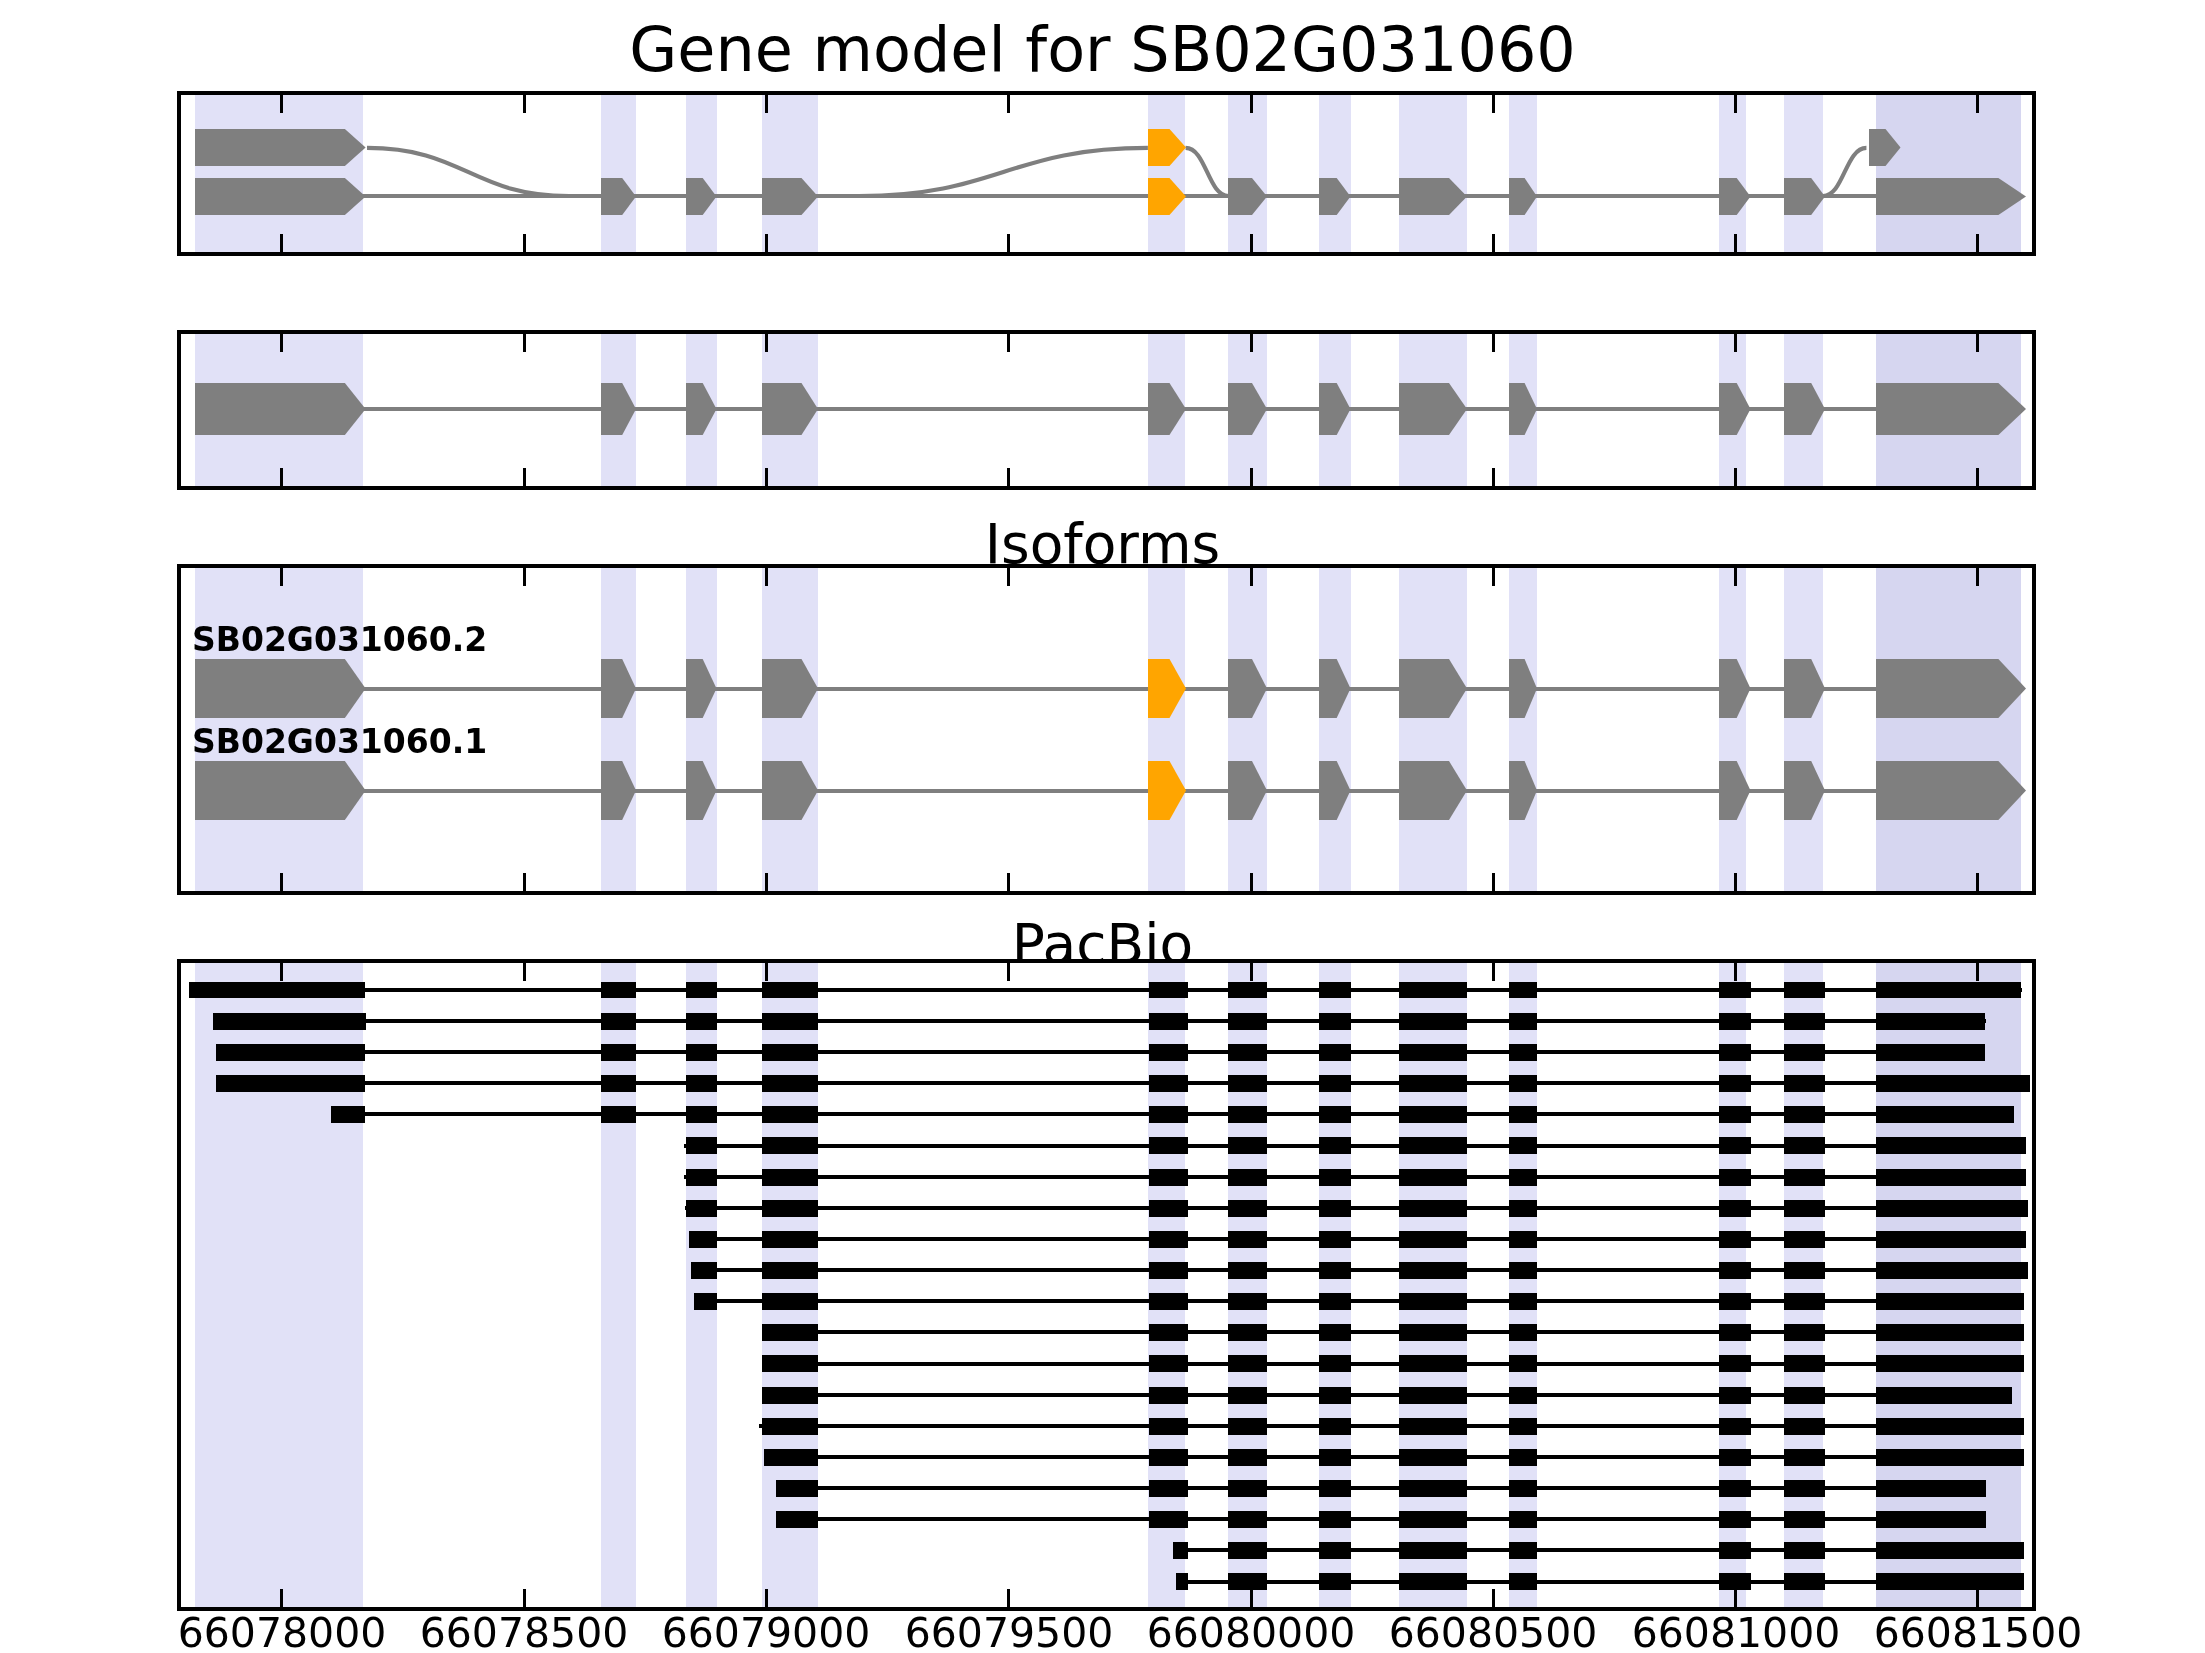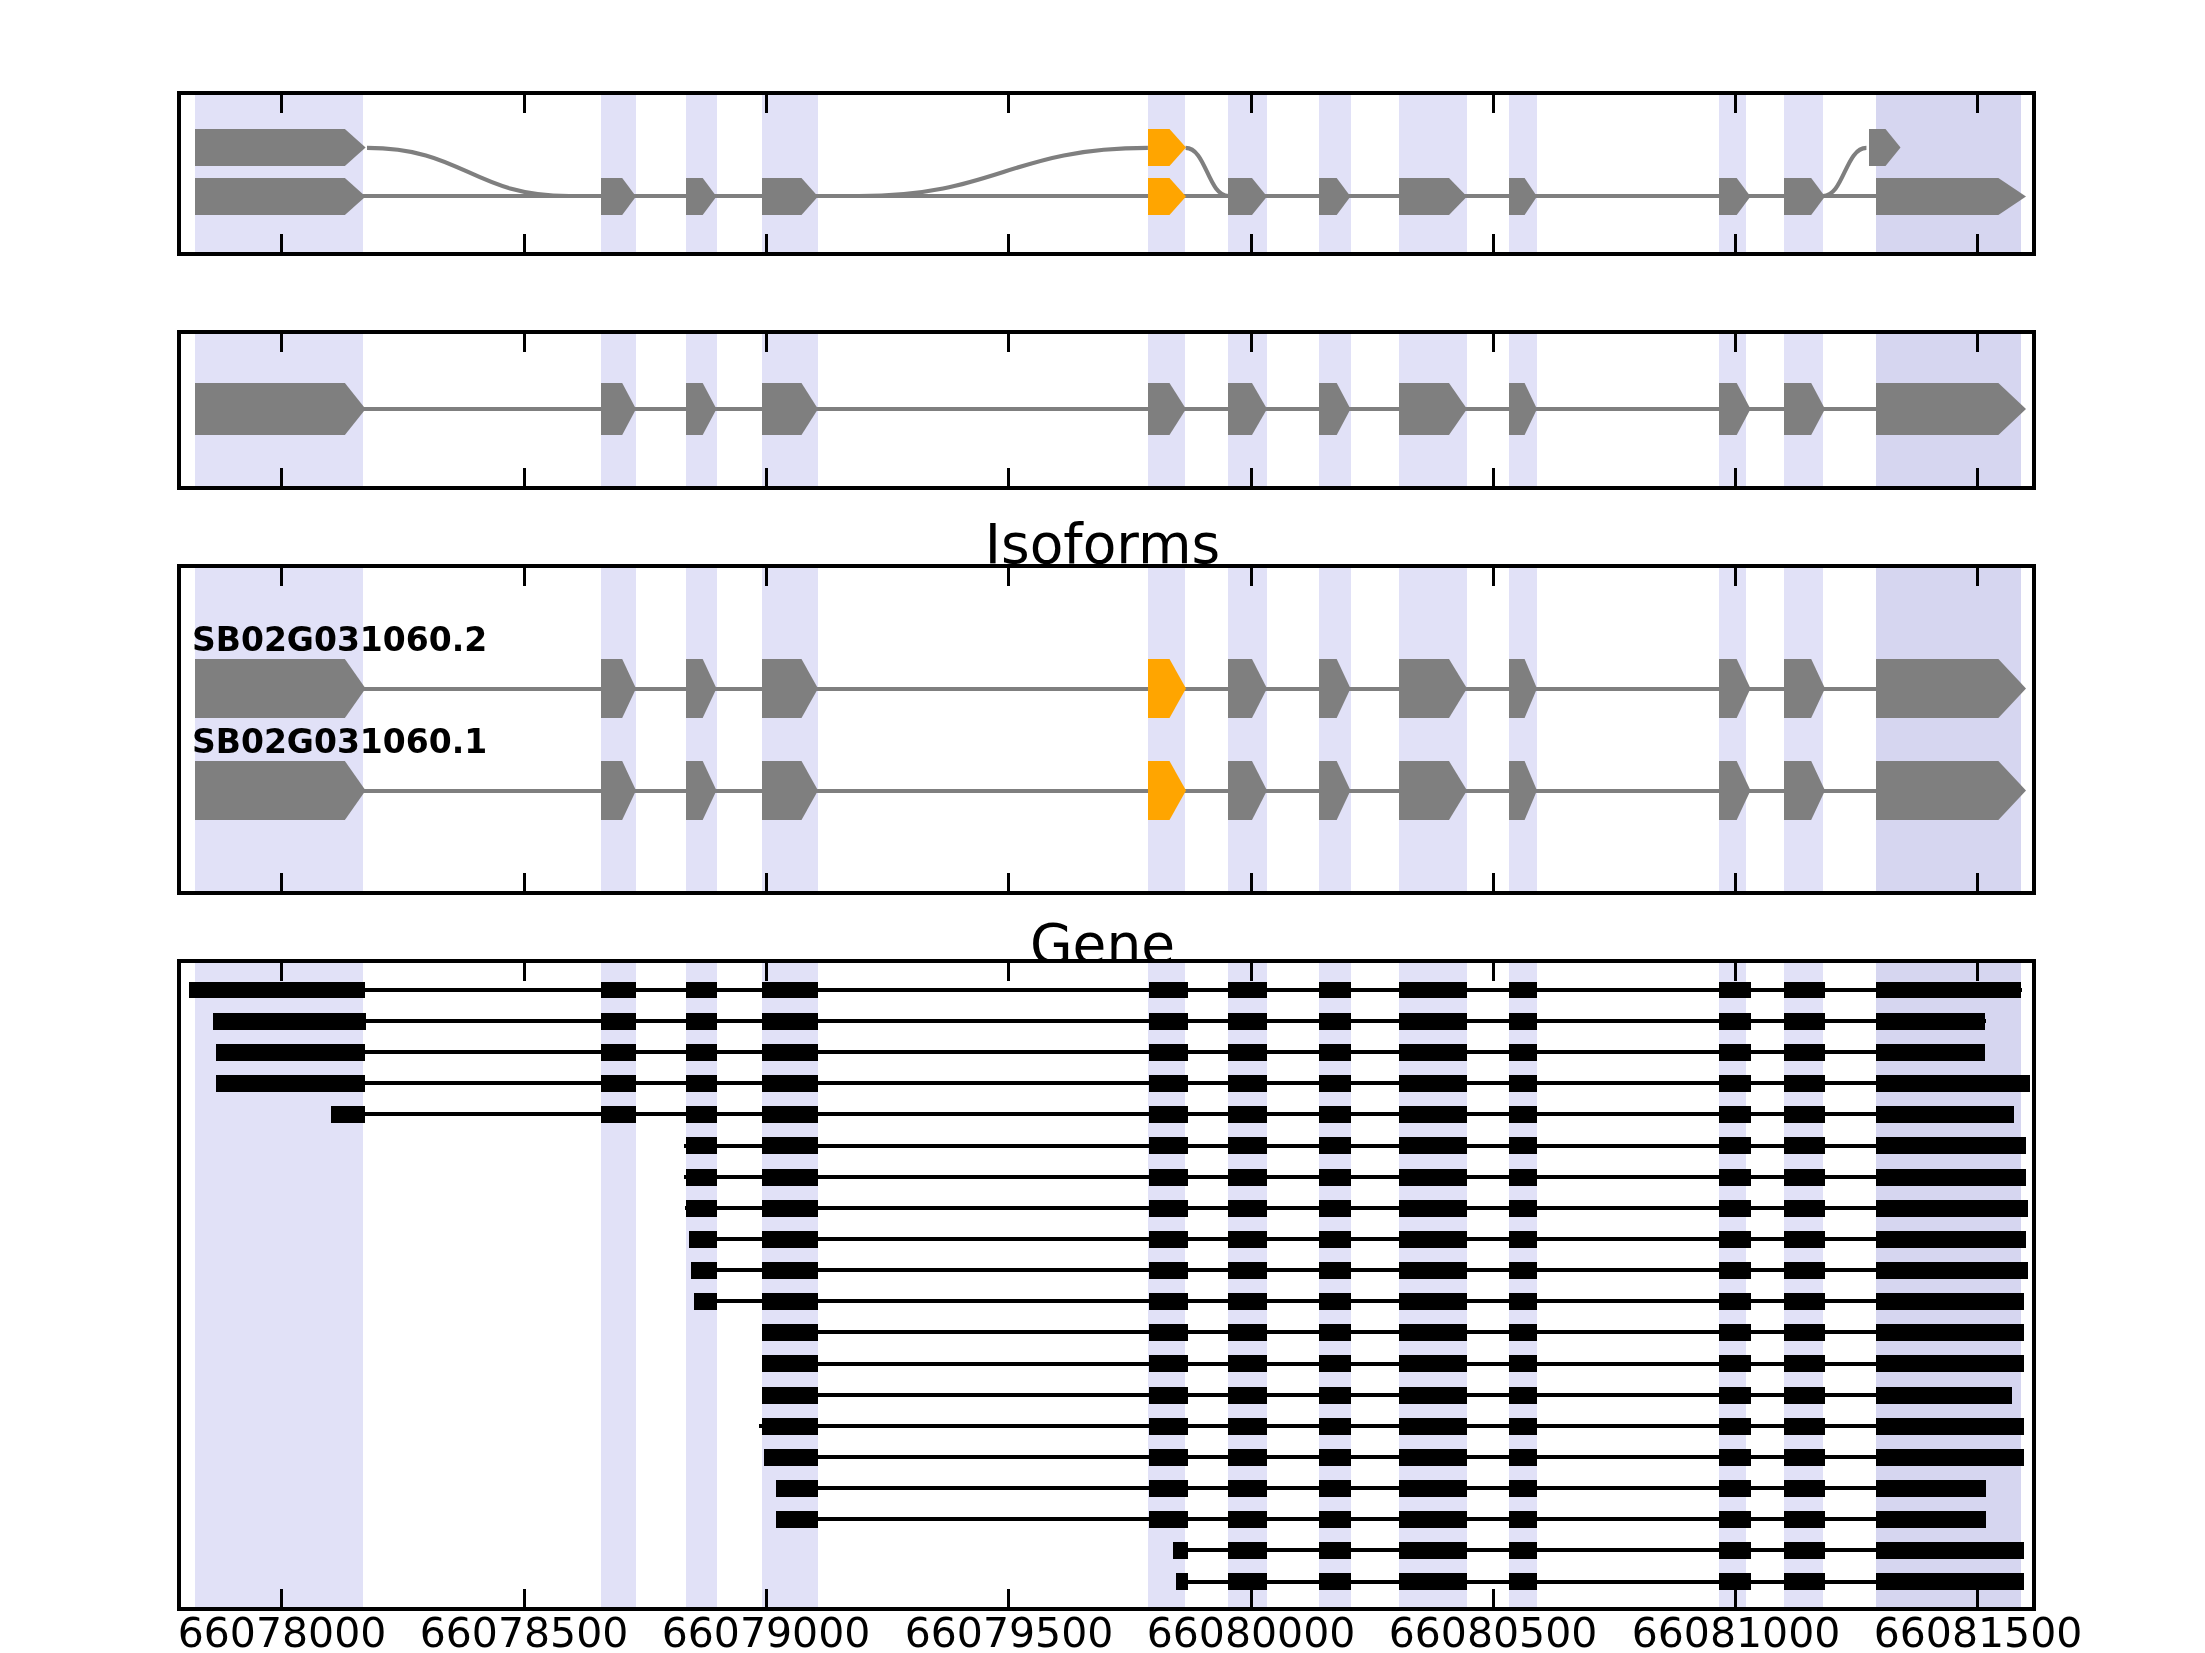--- a/index.html
+++ b/index.html
@@ -18,20 +18,21 @@
   .rline{position:absolute;background:#000;}
   .rblock{position:absolute;background:#000;}
   .iso-label{position:absolute;font-size:33px;font-weight:bold;line-height:34px;color:#000;white-space:nowrap;}
   .xlab{position:absolute;width:234px;text-align:center;font-size:41px;line-height:45px;color:#000;top:1611px;white-space:nowrap;}
   svg.curves{position:absolute;left:0;top:0;}
 </style>
 </head>
 <body>
 
 <div id="figure">
+  <div class="fig-title" style="top:15px">Gene model for SB02G031060</div>
 
   <div class="panel" id="panel-gene" style="top:91px;height:165px">
     <div class="inner">
         <div class="band" style="left: 13.6px; width: 168px; background: rgb(225, 225, 247);"></div>
         <div class="band" style="left: 420px; width: 35px; background: rgb(225, 225, 247);"></div>
         <div class="band" style="left: 505px; width: 30.5px; background: rgb(225, 225, 247);"></div>
         <div class="band" style="left: 581px; width: 56px; background: rgb(225, 225, 247);"></div>
         <div class="band" style="left: 967px; width: 37px; background: rgb(225, 225, 247);"></div>
         <div class="band" style="left: 1047px; width: 39px; background: rgb(225, 225, 247);"></div>
         <div class="band" style="left: 1138px; width: 31.5px; background: rgb(225, 225, 247);"></div>
@@ -182,21 +183,21 @@
         <div class="exon" style="left: 1138px; top: 193px; width: 31.5px; height: 59px; background: rgb(127, 127, 127); clip-path: polygon(0px 0px, calc(100% - 13.8px) 0px, 100% 50%, calc(100% - 13.8px) 100%, 0px 100%);"></div>
         <div class="exon" style="left: 1218px; top: 193px; width: 68px; height: 59px; background: rgb(127, 127, 127); clip-path: polygon(0px 0px, calc(100% - 18px) 0px, 100% 50%, calc(100% - 18px) 100%, 0px 100%);"></div>
         <div class="exon" style="left: 1328px; top: 193px; width: 28px; height: 59px; background: rgb(127, 127, 127); clip-path: polygon(0px 0px, calc(100% - 12.4px) 0px, 100% 50%, calc(100% - 12.4px) 100%, 0px 100%);"></div>
         <div class="exon" style="left: 1538px; top: 193px; width: 31.5px; height: 59px; background: rgb(127, 127, 127); clip-path: polygon(0px 0px, calc(100% - 13.8px) 0px, 100% 50%, calc(100% - 13.8px) 100%, 0px 100%);"></div>
         <div class="exon" style="left: 1603px; top: 193px; width: 41px; height: 59px; background: rgb(127, 127, 127); clip-path: polygon(0px 0px, calc(100% - 13.8px) 0px, 100% 50%, calc(100% - 13.8px) 100%, 0px 100%);"></div>
         <div class="exon" style="left: 1695px; top: 193px; width: 150px; height: 59px; background: rgb(127, 127, 127); clip-path: polygon(0px 0px, calc(100% - 27.6px) 0px, 100% 50%, calc(100% - 27.6px) 100%, 0px 100%);"></div>
         <div class="iso-label" style="left: 11px; top: 157px;">SB02G031060.1</div>
       </div>
   </div>
 
-  <div class="panel-title" style="top:914px">Gene</div>
+  <div class="panel-title" style="top:914px">PacBio</div>
   <div class="panel" id="panel-reads" style="top:959px;height:652px">
     <div class="inner">
         <div class="band" style="left: 13.6px; width: 168px; background: rgb(225, 225, 247);"></div>
         <div class="band" style="left: 420px; width: 35px; background: rgb(225, 225, 247);"></div>
         <div class="band" style="left: 505px; width: 30.5px; background: rgb(225, 225, 247);"></div>
         <div class="band" style="left: 581px; width: 56px; background: rgb(225, 225, 247);"></div>
         <div class="band" style="left: 967px; width: 37px; background: rgb(225, 225, 247);"></div>
         <div class="band" style="left: 1047px; width: 39px; background: rgb(225, 225, 247);"></div>
         <div class="band" style="left: 1138px; width: 31.5px; background: rgb(225, 225, 247);"></div>
         <div class="band" style="left: 1218px; width: 68px; background: rgb(225, 225, 247);"></div>

